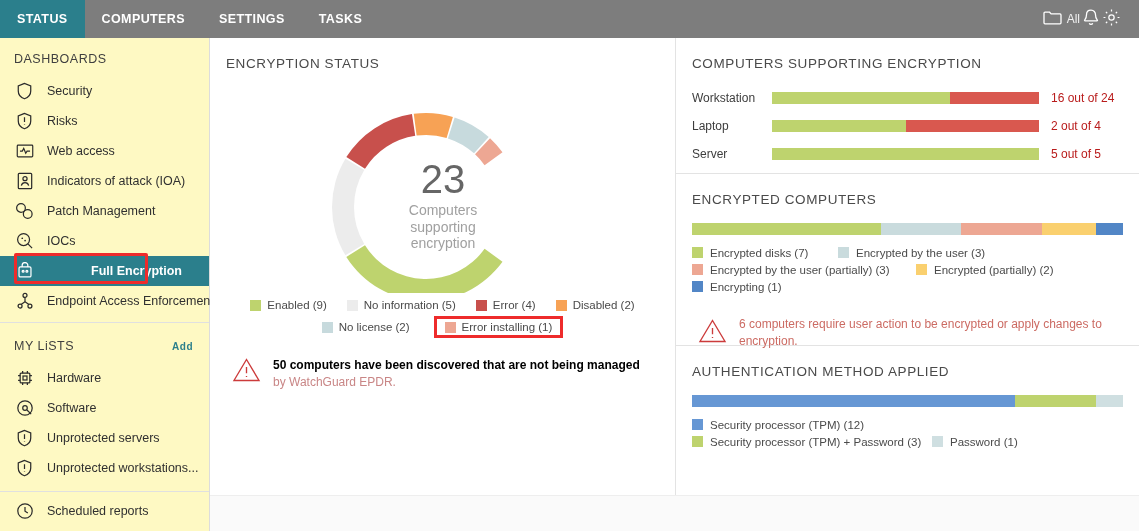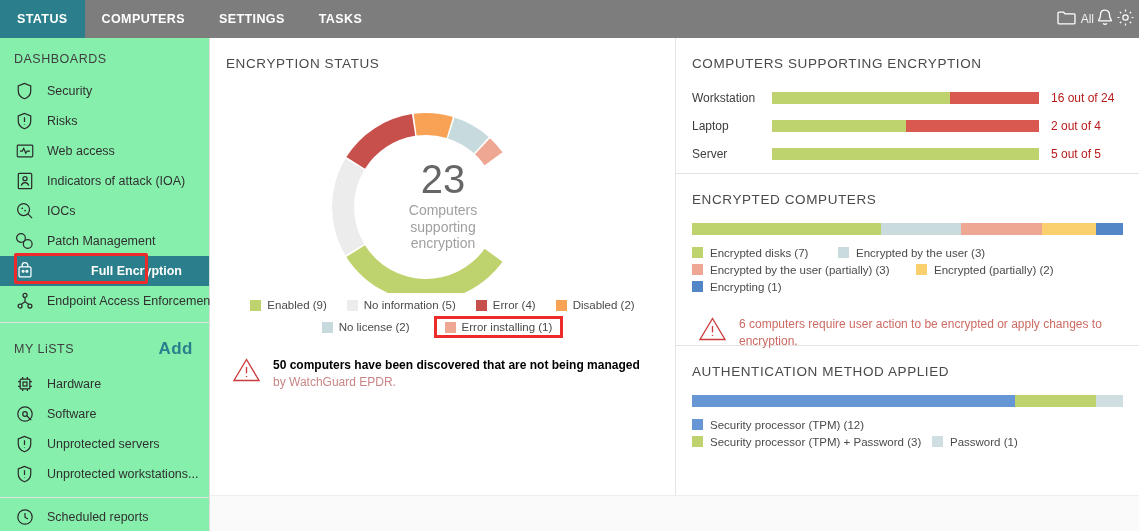--- a/index.html
+++ b/index.html
@@ -15,39 +15,39 @@
     position:absolute; top:0; left:0; width:1139px; height:38px;
     background:#7d7d7d; display:flex; align-items:stretch;
   }
   .nav-tab {
     display:flex; align-items:center; padding:0 17px;
     color:#ffffff; font-size:12.5px; font-weight:bold; letter-spacing:.4px;
     cursor:pointer; user-select:none;
   }
   .nav-tab.active { background:#2b7f8c; }
   .topnav-right {
-    margin-left:auto; display:flex; align-items:center; gap:2px; padding-right:4px;
+    margin-left:auto; display:flex; align-items:center; gap:2px; padding-right:18px;
   }
   .tr-item { display:flex; align-items:center; gap:5px; color:#fff; cursor:pointer; }
   .tr-item .lbl { font-size:12px; color:#f0f0f0; }
 
   
   .sidebar {
     position:absolute; top:38px; left:0; width:210px; height:493px;
-    background:#86efac; border-right:1px solid #dcdcdc;
+    background:#fef9c3; border-right:1px solid #dcdcdc;
   }
   .sb-head {
     font-size:12.5px; color:#3f3f3f; letter-spacing:.5px;
     padding:14px 0 10px 14px; font-weight:500;
   }
   .sb-head.mylists {
     display:flex; align-items:center; justify-content:space-between;
     padding-right:16px; border-top:1px solid #e0e0e0; margin-top:6px; padding-top:16px;
   }
-  .sb-add { color:#2b7f8c; font-size:17px; font-weight:bold; cursor:pointer; }
+  .sb-add { color:#2b7f8c; font-size:10px; font-weight:bold; cursor:pointer; }
   .sb-item {
     display:flex; align-items:center; gap:12px;
     height:30px; padding-left:14px; cursor:pointer; position:relative;
   }
   .sb-item .ico { width:21px; height:21px; display:flex; align-items:center; justify-content:center; flex:0 0 21px; }
   .sb-item .txt { font-size:12.5px; color:#303030; white-space:nowrap; }
   .sb-item.selected { background:#2b7f8c; }
   .sb-item.selected .txt { color:#ffffff; font-weight:bold;padding-left:44px; }
   .sb-item.selected .ico svg { stroke:#ffffff; }
   .sb-sep { height:1px; background:#e0e0e0; margin:8px 0 4px 0; }
@@ -189,38 +189,38 @@
             <rect x="1.4" y="1.4" width="14.2" height="16.2" rx="1"></rect>
             <circle cx="8.5" cy="7" r="2.2"></circle>
             <path d="M4.6 14.4c.5-2.2 2.1-3.2 3.9-3.2s3.4 1 3.9 3.2"></path>
           </svg>
       </span>
       <span class="txt">Indicators of attack (IOA)</span>
     </div>
 
     <div class="sb-item">
       <span class="ico">
+        <svg width="19" height="18" viewBox="0 0 20 19" fill="none" stroke="#2b2b2b" stroke-width="1.3">
+            <circle cx="6.3" cy="6.3" r="4.6"></circle>
+            <circle cx="13.4" cy="12.6" r="4.6"></circle>
+          </svg>
+      </span>
+      <span class="txt">Patch Management</span>
+    </div>
+
+    <div class="sb-item">
+      <span class="ico">
         <svg width="18" height="18" viewBox="0 0 19 19" fill="none" stroke="#2b2b2b" stroke-width="1.3">
             <circle cx="8" cy="8" r="6.3"></circle>
             <path d="M12.6 12.6 17 17"></path>
             <circle cx="6.6" cy="6.6" r=".9" fill="#2b2b2b" stroke="none"></circle>
             <circle cx="9.6" cy="9" r=".9" fill="#2b2b2b" stroke="none"></circle>
           </svg>
       </span>
       <span class="txt">IOCs</span>
-    </div>
-
-    <div class="sb-item">
-      <span class="ico">
-        <svg width="19" height="18" viewBox="0 0 20 19" fill="none" stroke="#2b2b2b" stroke-width="1.3">
-            <circle cx="6.3" cy="6.3" r="4.6"></circle>
-            <circle cx="13.4" cy="12.6" r="4.6"></circle>
-          </svg>
-      </span>
-      <span class="txt">Patch Management</span>
     </div>
 
     <div class="sb-item selected">
       <span class="ico">
         <svg width="18" height="18" viewBox="0 0 19 19" fill="none" stroke="#ffffff" stroke-width="1.3">
             <rect x="3.2" y="5.2" width="12.6" height="10.6" rx="1.4"></rect>
             <path d="M6.5 5.2V3.6a3 3 0 0 1 6 0v1.6"></path>
             <circle cx="7.5" cy="9.8" r="1"></circle>
             <circle cx="11.5" cy="9.8" r="1"></circle>
           </svg>
@@ -429,21 +429,21 @@
             <div class="sl-item">
               <span class="sl-sw" style="background:#fad06f"></span>
               <span class="sl-txt">Encrypted (partially) (2)</span>
             </div>
             <div class="sl-item" style="width:100%;">
               <span class="sl-sw" style="background:#5286c6"></span>
               <span class="sl-txt">Encrypting (1)</span>
             </div>
           </div>
         </div>
-        <div class="warn" style="padding-top:6px;">
+        <div class="warn" style="padding-top:6px;align-items:center;">
           <span>
             <svg width="29" height="26" viewBox="0 0 30 27" fill="none" stroke="#cc3b3b" stroke-width="1.4">
               <path d="M15 2.6 28 24.4H2z"></path>
                 <path d="M15 10.4v6.4M15 19.8v.9"></path>
             </svg>
           </span>
           <div class="warn-txt" style="color:#cc6b63;">6 computers require user action to be encrypted or apply changes to encryption.</div>
         </div>
       </div>
 

